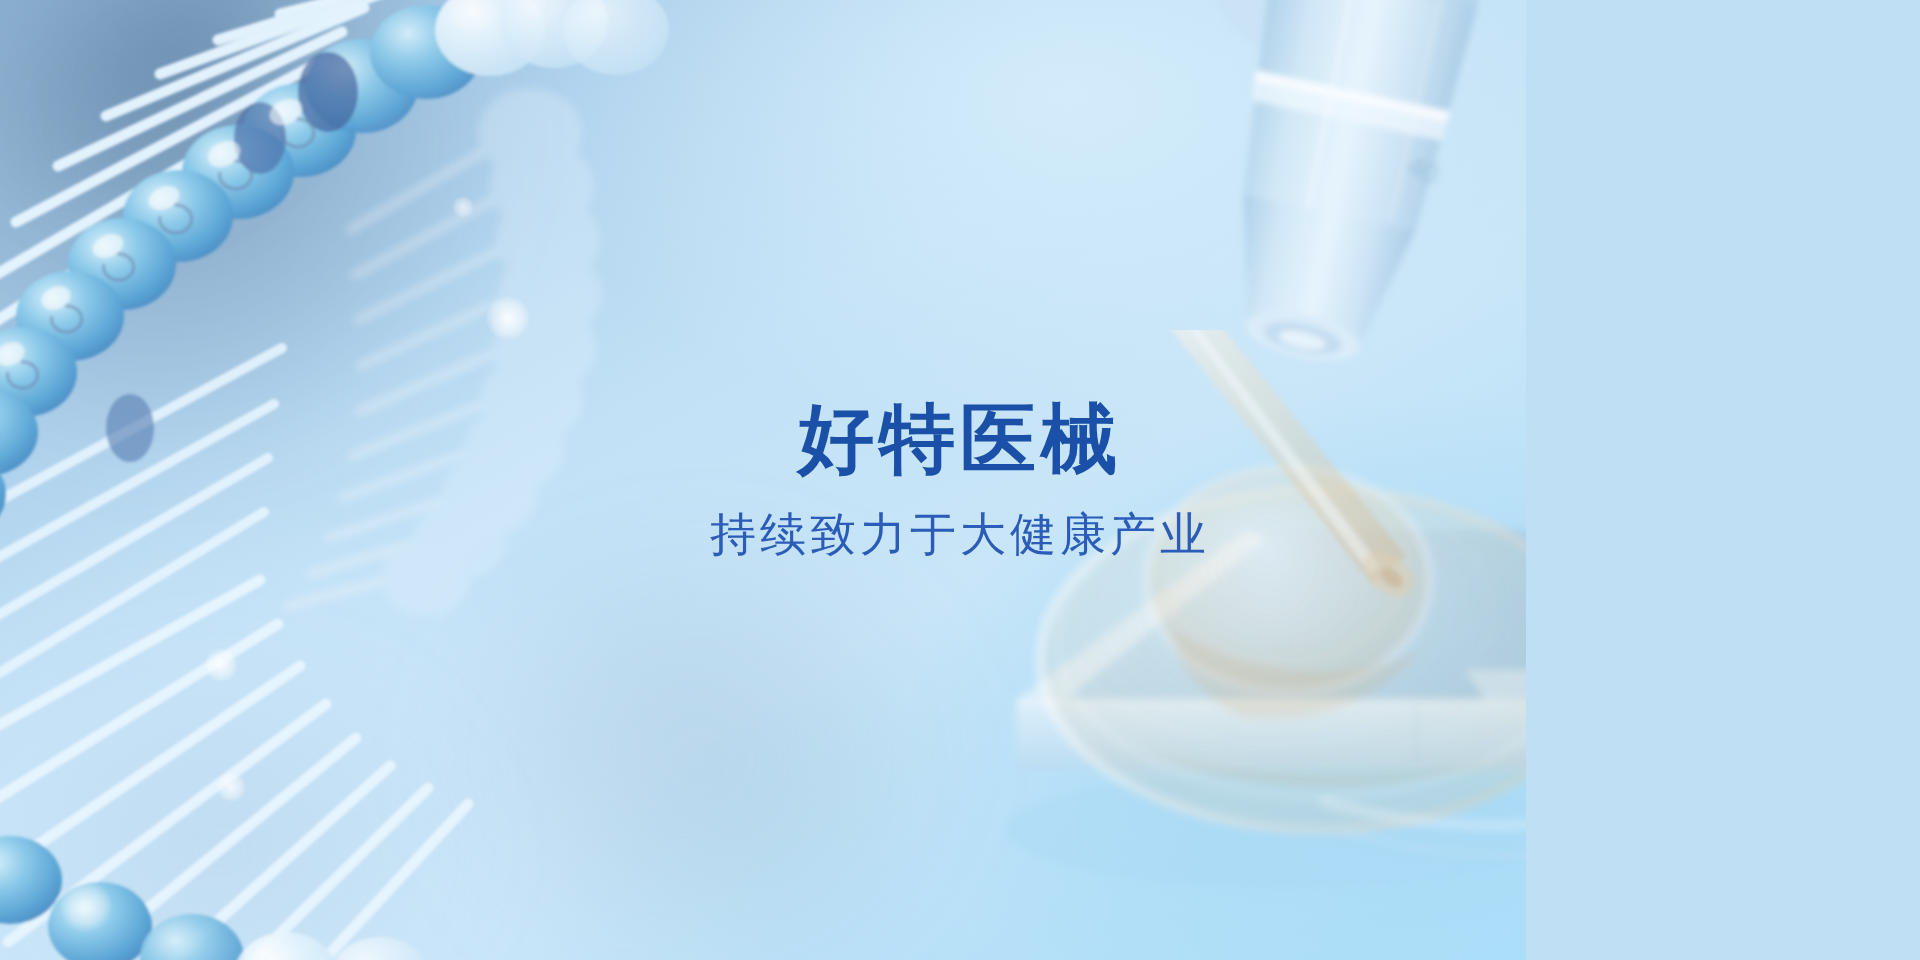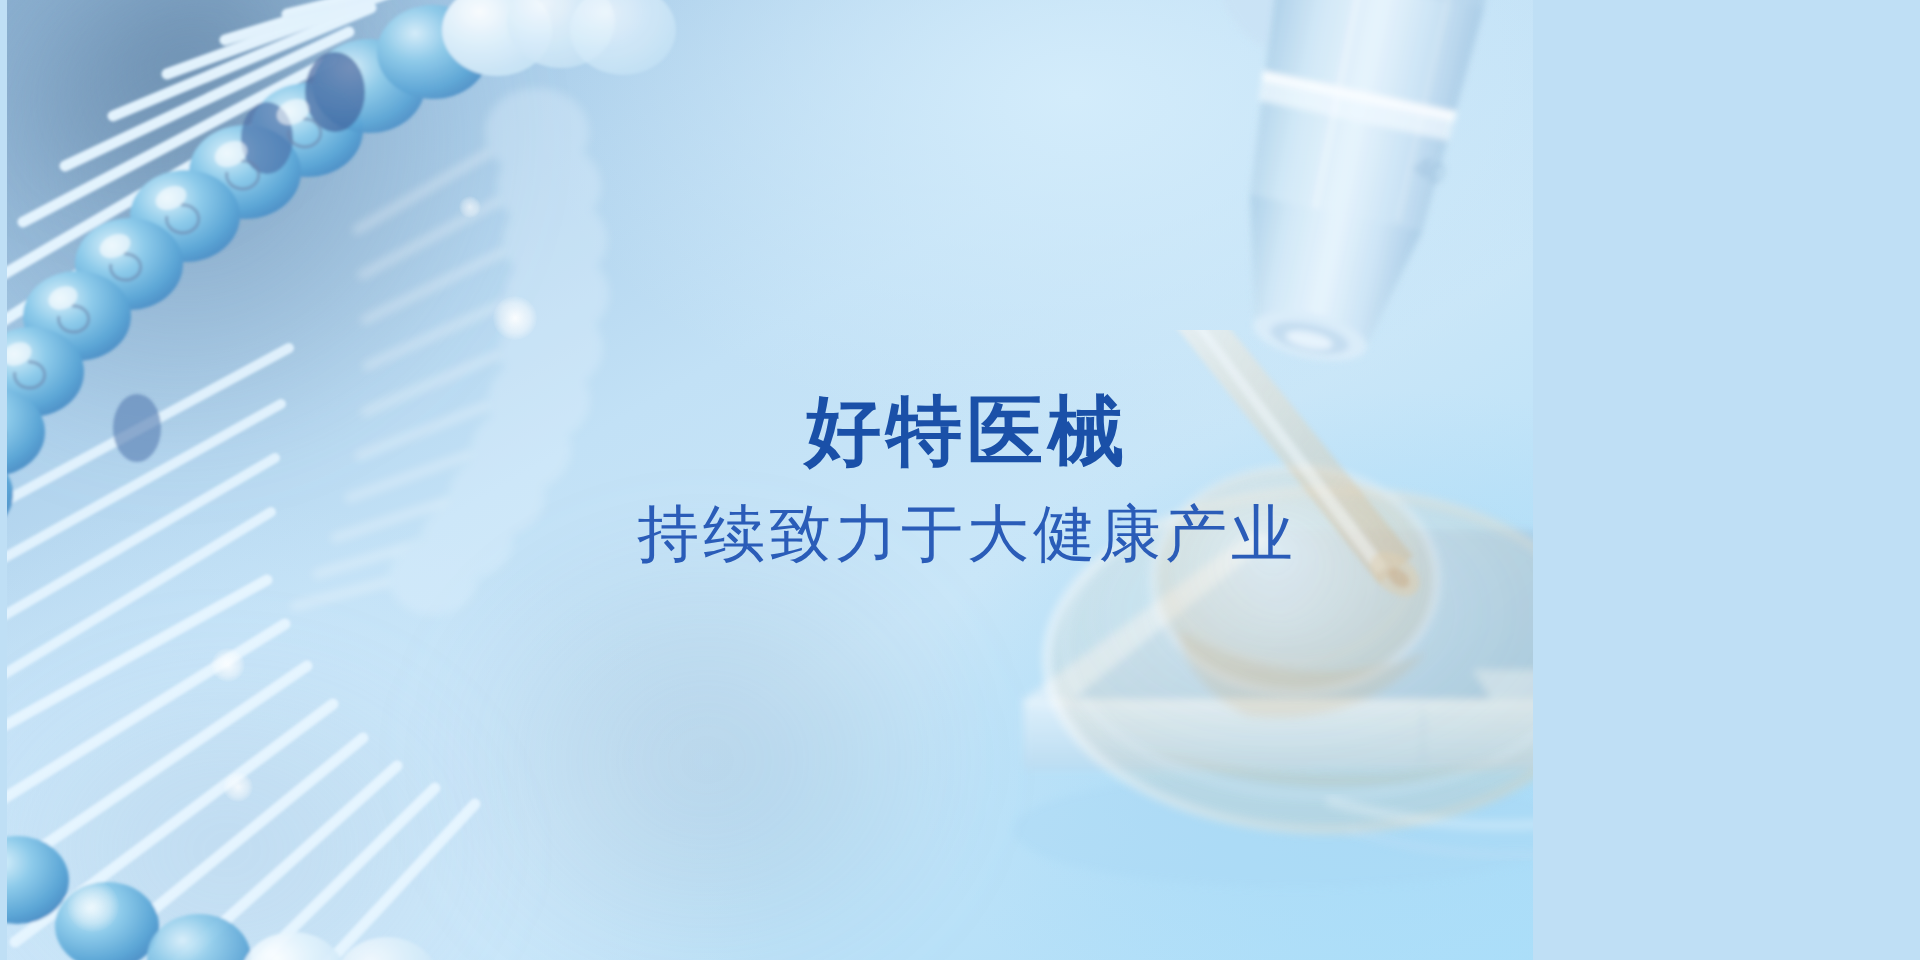--- a/index.html
+++ b/index.html
@@ -9,21 +9,20 @@
     font-family:"Liberation Sans","DejaVu Sans",sans-serif;
     background:#bfdff5;
   }
   .banner{
     position:relative;width:1526px;height:960px;overflow:hidden;
     background:
       radial-gradient(ellipse 900px 620px at 14% 92%, #cfe9fb 0%, rgba(207,233,251,0) 62%),
       radial-gradient(ellipse 780px 560px at 92% 78%, #a9dbf7 0%, rgba(169,219,247,0) 64%),
       radial-gradient(ellipse 820px 520px at 70% 10%, #d3ecfb 0%, rgba(211,236,251,0) 66%),
       linear-gradient(150deg, #8fb4d4 0%, #a7cbe8 16%, #c2e1f6 42%, #c9e6f8 62%, #b6e0f8 84%, #ace0fa 100%);
-    margin-left: 7px;
   }
 
   
   .wash{position:absolute;pointer-events:none;}
   .wash-tl{left:-120px;top:-160px;width:640px;height:620px;
     background:radial-gradient(ellipse at 48% 50%, rgba(92,124,158,.46) 0%, rgba(92,124,158,.20) 42%, rgba(92,124,158,0) 72%);
     transform:rotate(-34deg);filter:blur(36px);}
   .wash-tl2{left:-40px;top:-90px;width:430px;height:300px;
     background:radial-gradient(ellipse at 50% 50%, rgba(70,104,140,.40) 0%, rgba(70,104,140,0) 70%);
     transform:rotate(-38deg);filter:blur(30px);}
@@ -57,21 +56,21 @@
     position:absolute;left:0;top:0;width:1920px;height:960px;
     display:flex;flex-direction:column;align-items:center;justify-content:center;
     padding-top:42px;box-sizing:border-box;
   }
   .headline{
     font-size:76px;font-weight:bold;letter-spacing:5px;line-height:1;
     color:#1a50a8;margin:0 0 34px 0;
     font-family:"Liberation Sans","DejaVu Sans",sans-serif;
   }
   .sub{
-    font-size:62px;font-weight:400;letter-spacing:4px;line-height:1;
+    font-size:46px;font-weight:400;letter-spacing:4px;line-height:1;
     color:#2a5cb8;margin:0 0 44px 0;
     font-family:"Liberation Sans","DejaVu Sans",sans-serif;
   }
   .tag{
     font-size:52px;font-weight:bold;letter-spacing:5px;line-height:1;
     color:#1a50a8;margin:0;
     font-family:"Liberation Sans","DejaVu Sans",sans-serif;
   }
 </style>
 </head>

